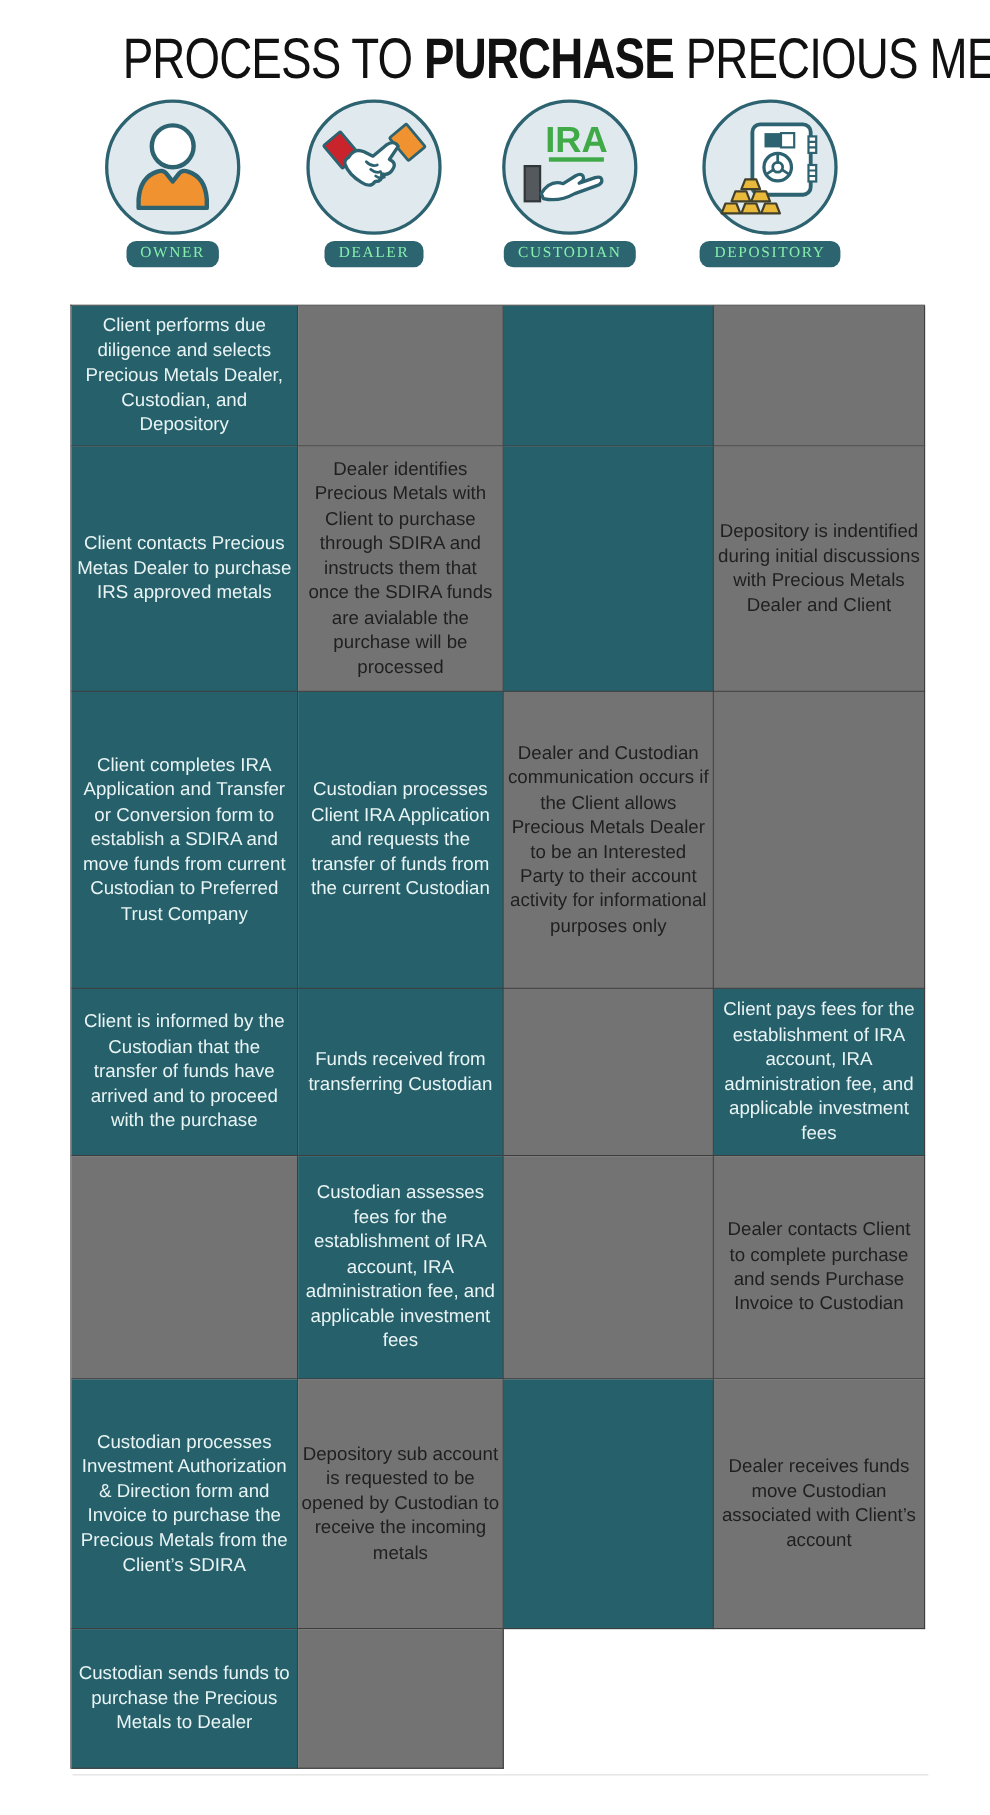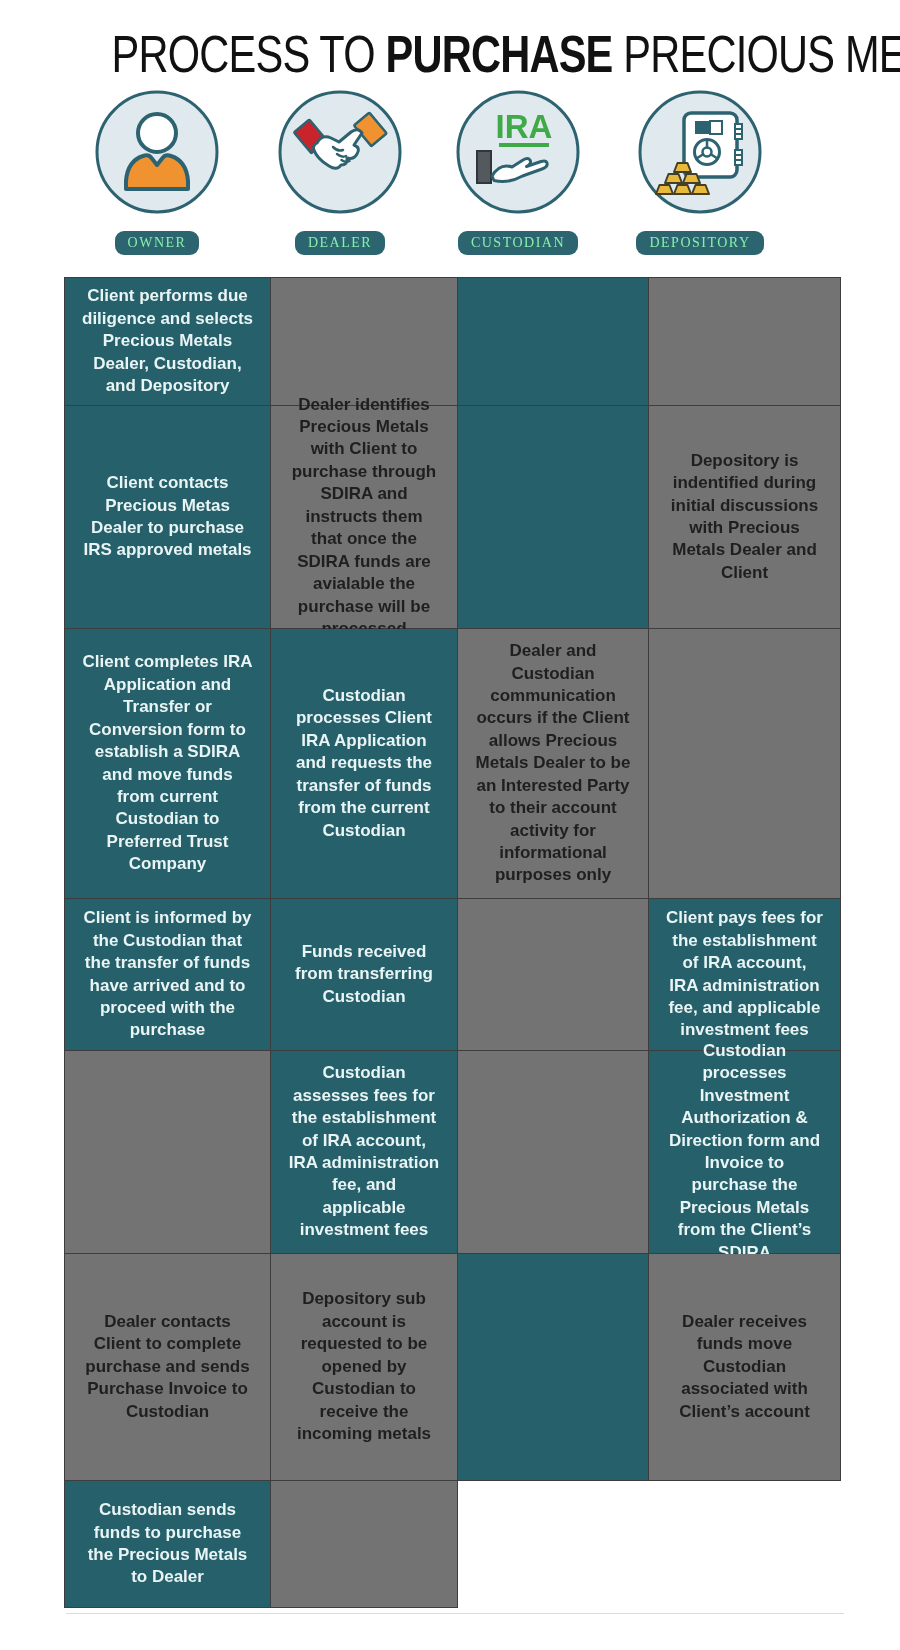--- a/index.html
+++ b/index.html
@@ -10,21 +10,21 @@
   
   .title {
     position:absolute; top:24px; left:0; width:900px; margin:0;
     text-align:center; white-space:nowrap; color:#111;
     font-weight:400; font-size:52px; letter-spacing:-1px;
   }
   .title-inner { display:inline-block; transform:scaleX(0.8); transform-origin:50% 50%; }
   .title b { font-weight:800; }
 
   
-  .actor { position:absolute; top:88px; width:150px; display:flex; flex-direction:column; align-items:center;gap:12px; }
+  .actor { position:absolute; top:88px; width:150px; display:flex; flex-direction:column; align-items:center; }
   .actor svg { display:block; }
   .pill {
     margin-top:3px; background:var(--pill,#2c6570); color:#86efac;
     font-family:"Liberation Serif", serif; font-size:14px; letter-spacing:1.5px;
     padding:4px 13px; border-radius:9px; line-height:16px; white-space:nowrap;
   }
 
   
   .f-bg{fill:var(--icon-bg,#dfe9ee);} .f-white{fill:#fff;} .f-none{fill:none;}
   .f-orange{fill:var(--orange,#f0922f);} .f-red{fill:var(--red,#c9242c);}
@@ -39,22 +39,22 @@
     grid-template-columns:206px 187px 191px 192px;
     grid-template-rows:128px 223px 270px 152px 203px 227px 127px;
     border-top:1px solid var(--grid-line,#3d3d3d);
     border-left:1px solid var(--grid-line,#3d3d3d);
   }
   .cell {
     box-sizing:border-box;
     border-right:1px solid var(--grid-line,#3d3d3d);
     border-bottom:1px solid var(--grid-line,#3d3d3d);
     display:flex; align-items:center; justify-content:flex-end;
-    text-align:center; padding:6px 17px;
-    font-size:17px; line-height:1.32;font-weight:bold;
+    text-align:center; padding:6px 3px;
+    font-size:17px; line-height:1.32;
   }
   .cell.teal  { background:var(--teal,#26606b); color:var(--text-light,#e9f4f4); }
   .cell.white { background:#737373; color:var(--text-dark,#1f1f1f); }
 
   .table-shadow { position:absolute; left:66px; top:1613px; width:778px; border-top:1px solid #dcdcdc; }
 </style>
 </head>
 <body>
 
 <div class="page">
@@ -169,25 +169,25 @@
       </div>
       <div class="cell white">
         <span></span>
       </div>
       <div class="cell teal">
         <span>Custodian assesses fees for the establishment of IRA account, IRA administration fee, and applicable investment fees</span>
       </div>
       <div class="cell white">
         <span></span>
       </div>
+      <div class="cell white">
+        <span>Dealer contacts Client to complete purchase and sends Purchase Invoice to Custodian</span>
+      </div>
       <div class="cell teal">
         <span>Custodian processes Investment Authorization &amp; Direction form and Invoice to purchase the Precious Metals from the Client’s SDIRA</span>
-      </div>
-      <div class="cell white">
-        <span>Dealer contacts Client to complete purchase and sends Purchase Invoice to Custodian</span>
       </div>
       <div class="cell white">
         <span>Depository sub account is requested to be opened by Custodian to receive the incoming metals</span>
       </div>
       <div class="cell teal">
         <span></span>
       </div>
       <div class="cell white">
         <span>Dealer receives funds move Custodian associated with Client’s account</span>
       </div>

